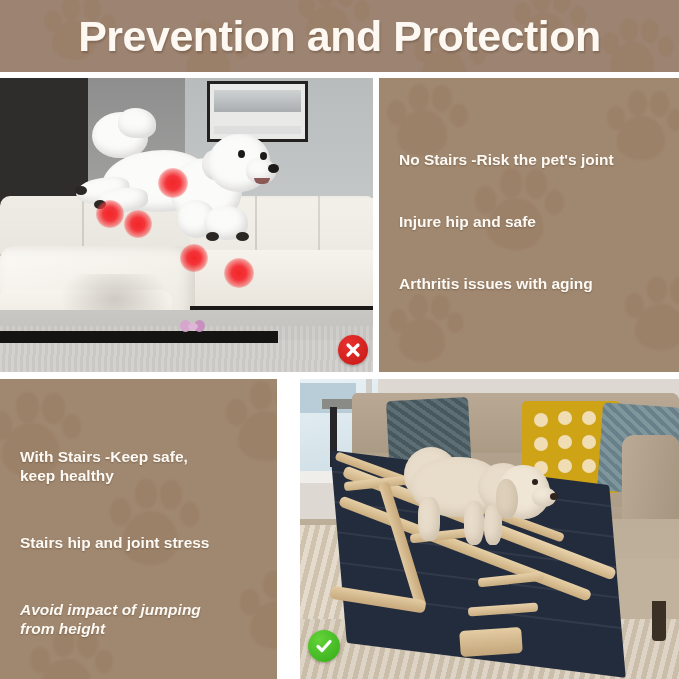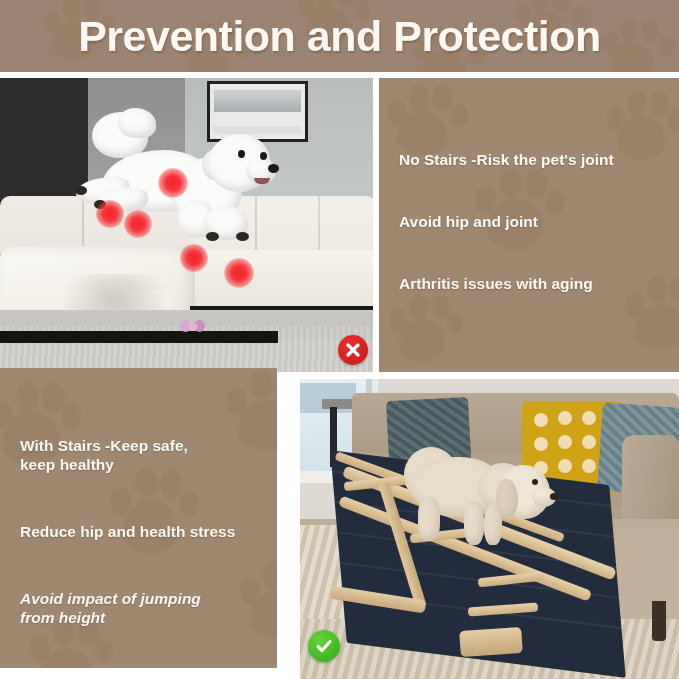--- a/index.html
+++ b/index.html
@@ -45,21 +45,21 @@
     z-index: 3;
   }
 
   
   .panel {
     position: absolute;
     overflow: hidden;
   }
   .tl { left: 0;   top: 78px;  width: 373px; height: 294px; }
   .tr { left: 379px; top: 78px; width: 300px; height: 294px; background: #a0876f; }
-  .bl { left: 0;   top: 368px; width: 277px; height: 300px; background: #a0876f; }
+  .bl { left: 0;   top: 379px; width: 277px; height: 300px; background: #a0876f; }
   .br { left: 300px; top: 379px; width: 379px; height: 300px; }
 
   
   .paws { position: absolute; inset: 0; z-index: 0; pointer-events: none; }
   .paw { position: absolute; opacity: 1; }
   .paw .pad, .paw .toe {
     position: absolute;
     background: #96795f;
     opacity: .42;
     filter: blur(1.2px);
@@ -404,21 +404,21 @@
         <div class="pad" style="left:10px;top:26px;width:46px;height:44px;"></div>
         <div class="toe" style="left:0px;top:17px;width:18px;height:23px;"></div>
         <div class="toe" style="left:20px;top:2px;width:19px;height:25px;"></div>
         <div class="toe" style="left:42px;top:3px;width:19px;height:25px;"></div>
         <div class="toe" style="left:58px;top:20px;width:16px;height:21px;"></div>
       </div>
     </div>
 
     <div class="txt-list">
       <div class="txt-line">No Stairs -Risk the pet's joint</div>
-      <div class="txt-line">Avoid hip and joint</div>
+      <div class="txt-line">Injure hip and safe</div>
       <div class="txt-line">Arthritis issues with aging</div>
     </div>
   </div>
 
   <div class="panel bl">
     <div class="paws">
       <div class="paw" style="left:-10px;top:10px;width:88px;height:90px;">
         <div class="pad" style="left:12px;top:34px;width:58px;height:54px;"></div>
         <div class="toe" style="left:0px;top:22px;width:22px;height:29px;"></div>
         <div class="toe" style="left:26px;top:3px;width:23px;height:31px;"></div>
@@ -451,21 +451,21 @@
         <div class="toe" style="left:0px;top:20px;width:20px;height:26px;"></div>
         <div class="toe" style="left:23px;top:2px;width:21px;height:28px;"></div>
         <div class="toe" style="left:47px;top:3px;width:21px;height:28px;"></div>
         <div class="toe" style="left:65px;top:23px;width:18px;height:23px;"></div>
       </div>
     </div>
 
     <div class="txt-list">
       <div class="txt-line" style="white-space:pre-line;">With Stairs -Keep safe,
 keep healthy</div>
-      <div class="txt-line" style="white-space:pre-line;">Reduce hip and health stress</div>
+      <div class="txt-line" style="white-space:pre-line;">Stairs hip and joint stress</div>
       <div class="txt-line" style="white-space:pre-line;font-style:italic;">Avoid impact of jumping
 from height</div>
     </div>
   </div>
 
   <div class="panel br">
     <div class="photo">
       <div class="rm-wall"></div>
       <div class="rm-window"></div>
       <div class="rm-winFrm"></div>

